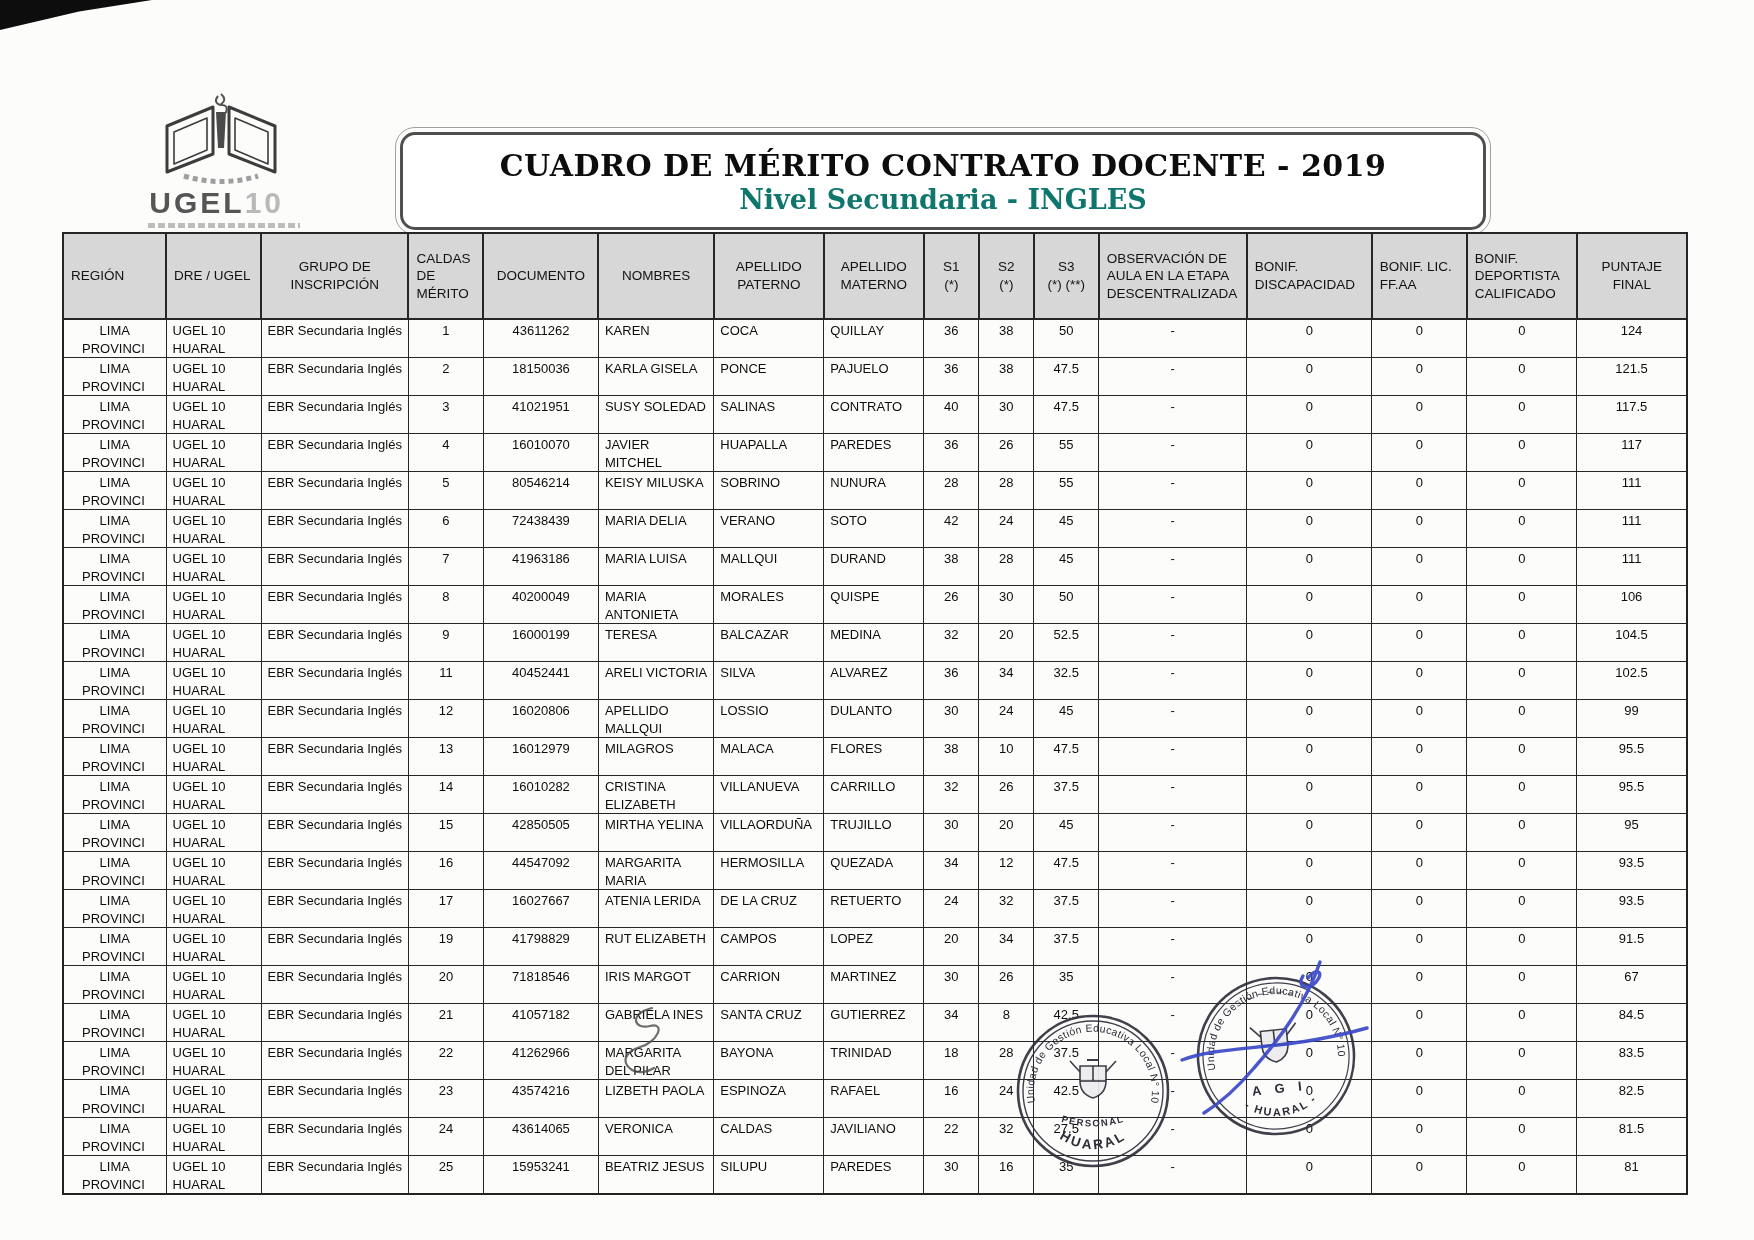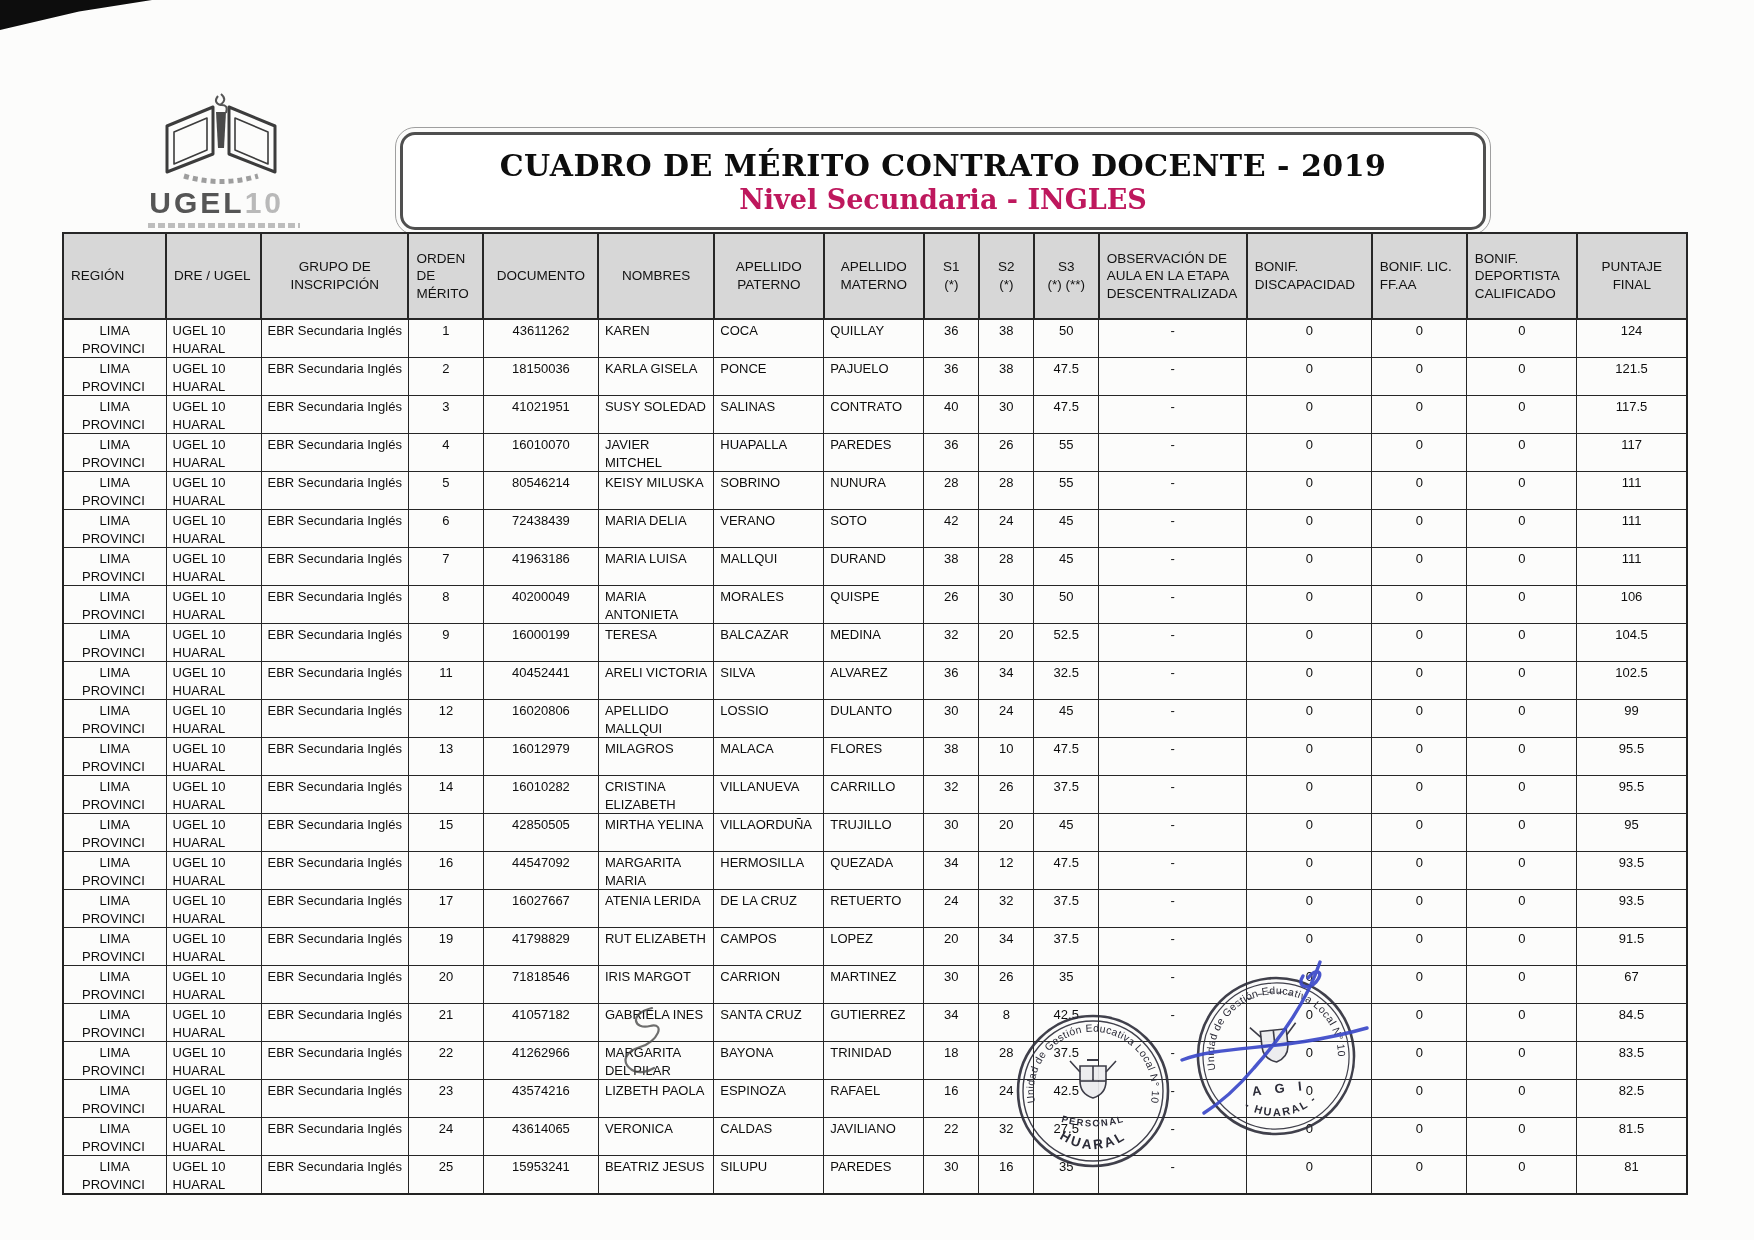--- a/index.html
+++ b/index.html
@@ -12,21 +12,21 @@
   .logo{position:absolute;left:148px;top:92px;width:136px;text-align:right;}
   .logo-word{font-size:30px;font-weight:bold;letter-spacing:3px;color:#555;line-height:1;}
   .logo-num{color:#b9b9b9;}
   .logo-tagline{margin:5px auto 0;width:152px;height:5px;
     background:repeating-linear-gradient(90deg,#a8a8a8 0 7px,transparent 7px 10px);opacity:.75;}
   
   .title-box{position:absolute;left:400px;top:132px;width:1080px;height:92px;background:#fff;
     border:3px solid #4f4f4f;border-radius:15px;outline:1.6px solid #9f9f9f;outline-offset:4px;
     display:flex;flex-direction:column;align-items:center;justify-content:center;gap:1px;}
   .title-1{font-family:"DejaVu Serif",serif;font-weight:700;font-size:30px;letter-spacing:.5px;color:#0d0d0d;}
-  .title-2{font-family:"DejaVu Serif",serif;font-weight:700;font-size:27px;color:#be185d;}
+  .title-2{font-family:"DejaVu Serif",serif;font-weight:700;font-size:27px;color:#0f766e;}
   
   .tblwrap{position:absolute;left:62px;top:232px;}
   table{border-collapse:collapse;table-layout:fixed;border:2.5px solid #222;}
   th{background:#d7d7d7;border:2px solid #262626;font-size:13.5px;font-weight:400;color:#121212;
      padding:4px 7px;vertical-align:middle;white-space:pre-line;line-height:1.3;height:76px;}
   td{border:1.6px solid #262626;font-size:13px;color:#0d0d0d;padding:3px 6px 0;height:34px;
      vertical-align:top;position:relative;line-height:15px;white-space:nowrap;overflow:visible;}
   tr.data-row{height:34px;}
   .tl{text-align:left;} .tc{text-align:center;}
   td .l2{position:absolute;left:6px;top:21px;z-index:3;white-space:nowrap;}
@@ -84,21 +84,21 @@
           <col style="width: 95px;">
           <col style="width: 110px;">
           <col style="width: 110px;">
         </colgroup>
       <thead>
           <tr id="head-row">
             <th class="tl">REGIÓN</th>
             <th class="tl">DRE / UGEL</th>
             <th class="tc">GRUPO DE
 INSCRIPCIÓN</th>
-            <th class="tl">ORDEN DE
+            <th class="tl">CALDAS DE
 MÉRITO</th>
             <th class="tc">DOCUMENTO</th>
             <th class="tc">NOMBRES</th>
             <th class="tc">APELLIDO
 PATERNO</th>
             <th class="tc">APELLIDO
 MATERNO</th>
             <th class="tc">S1
 (*)</th>
             <th class="tc">S2

